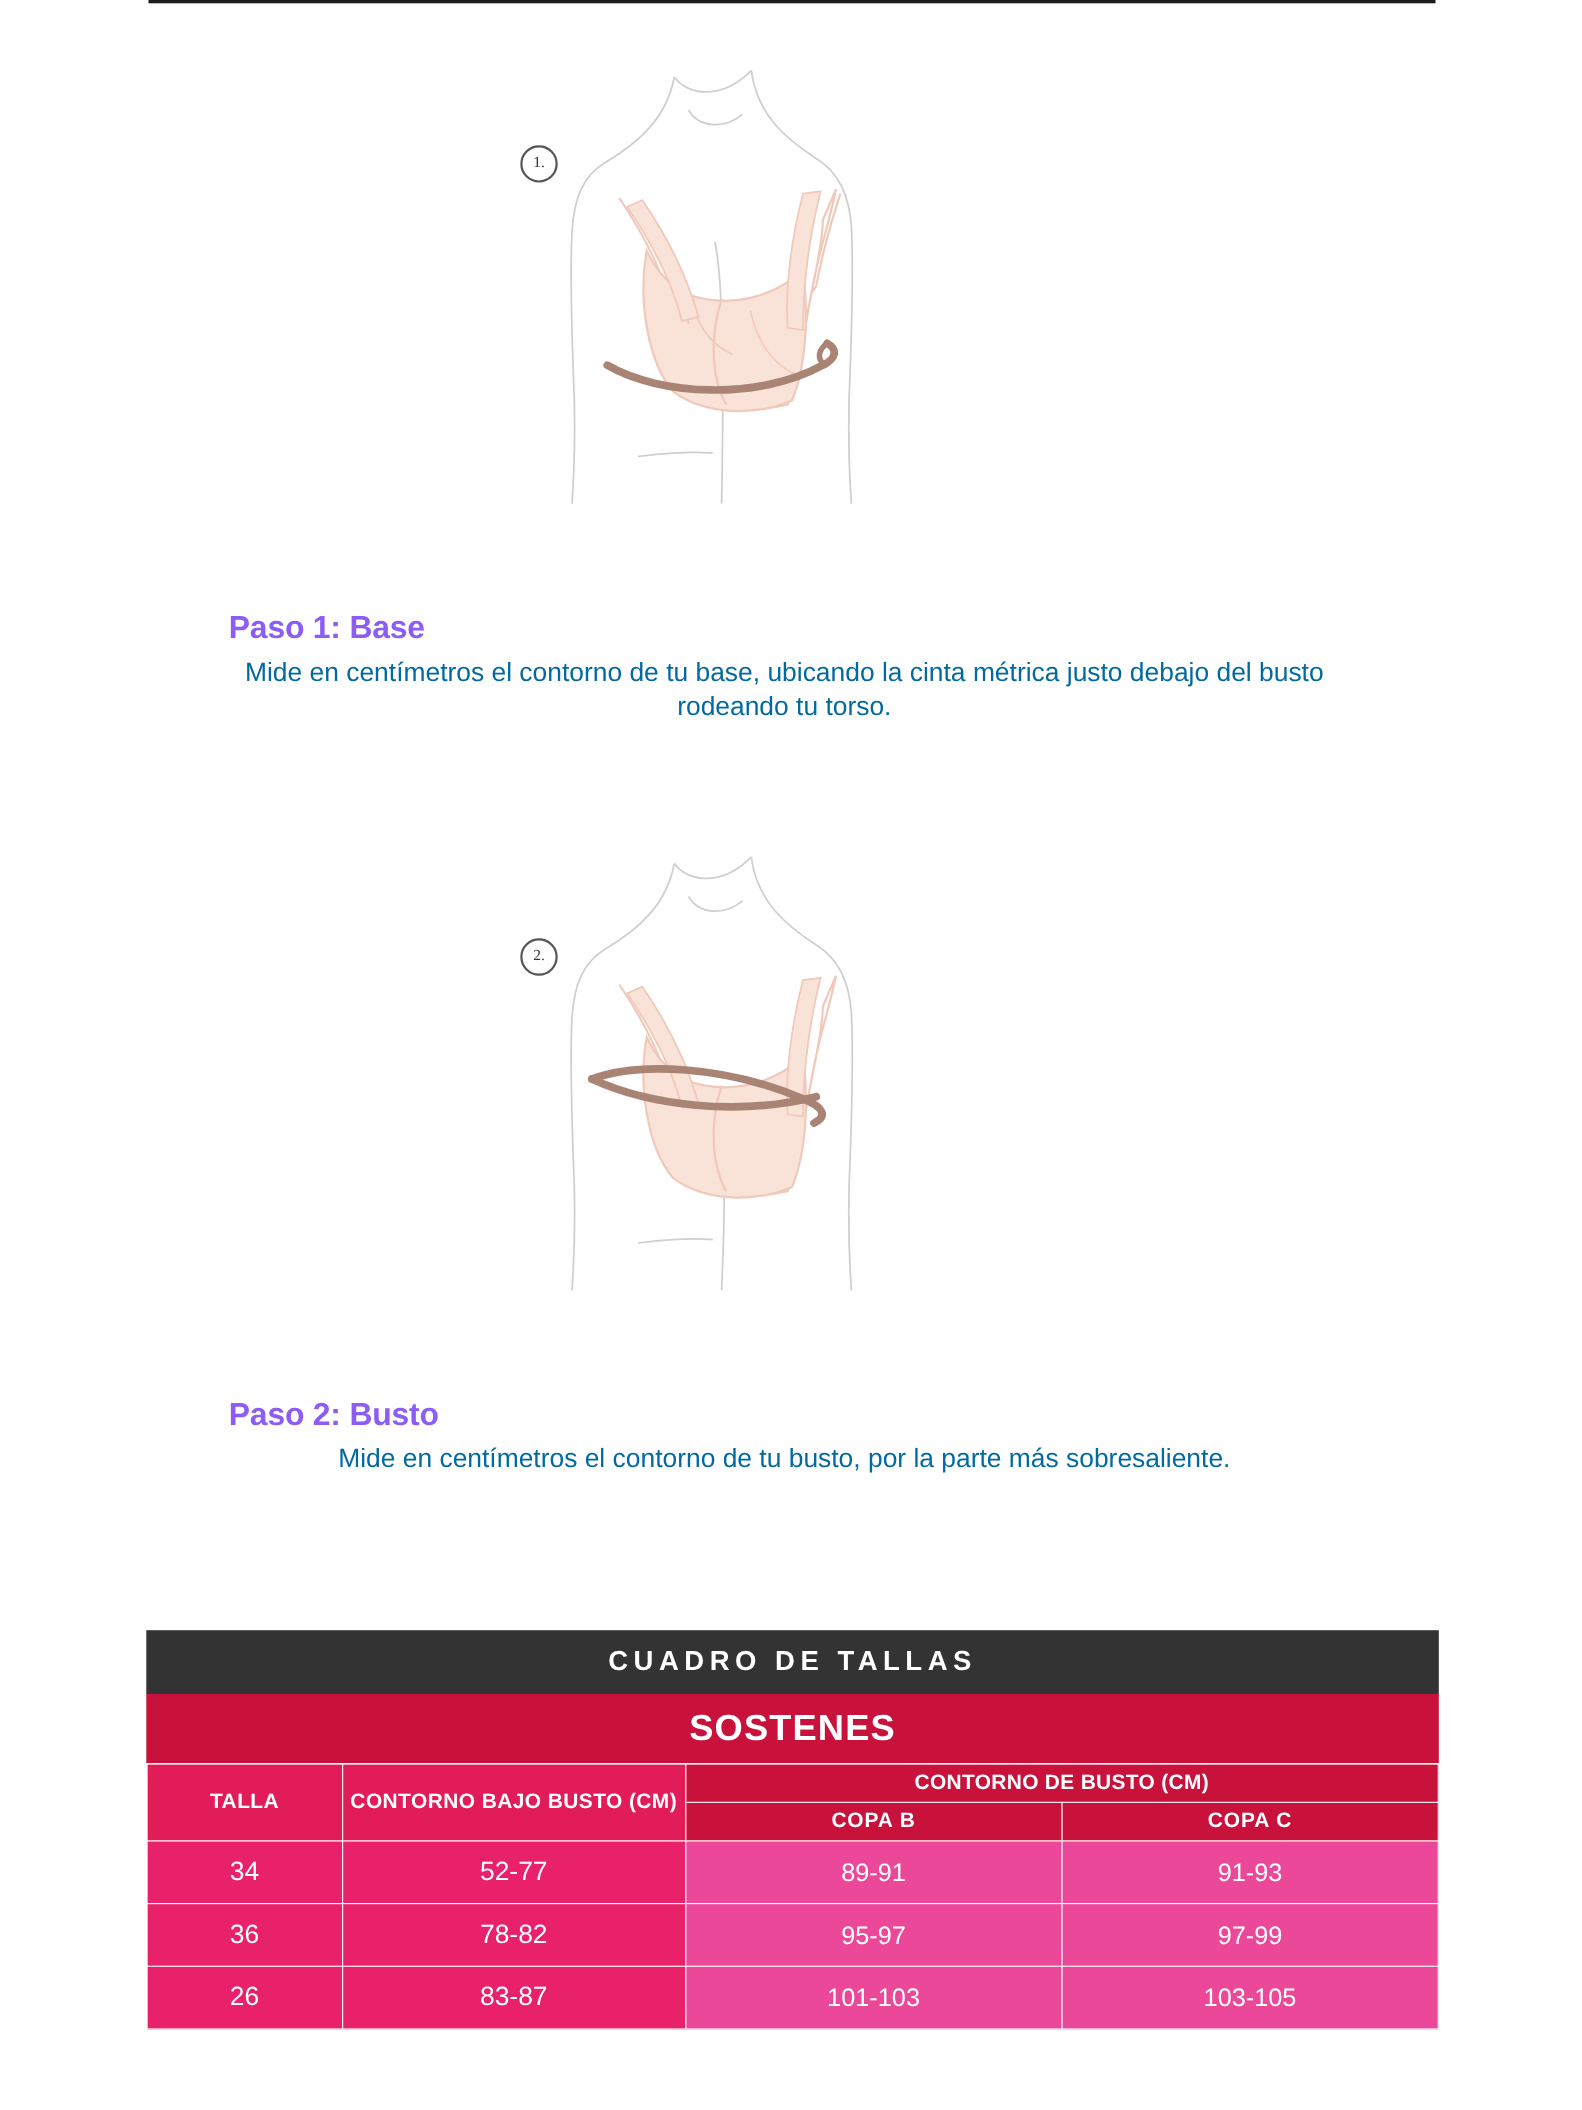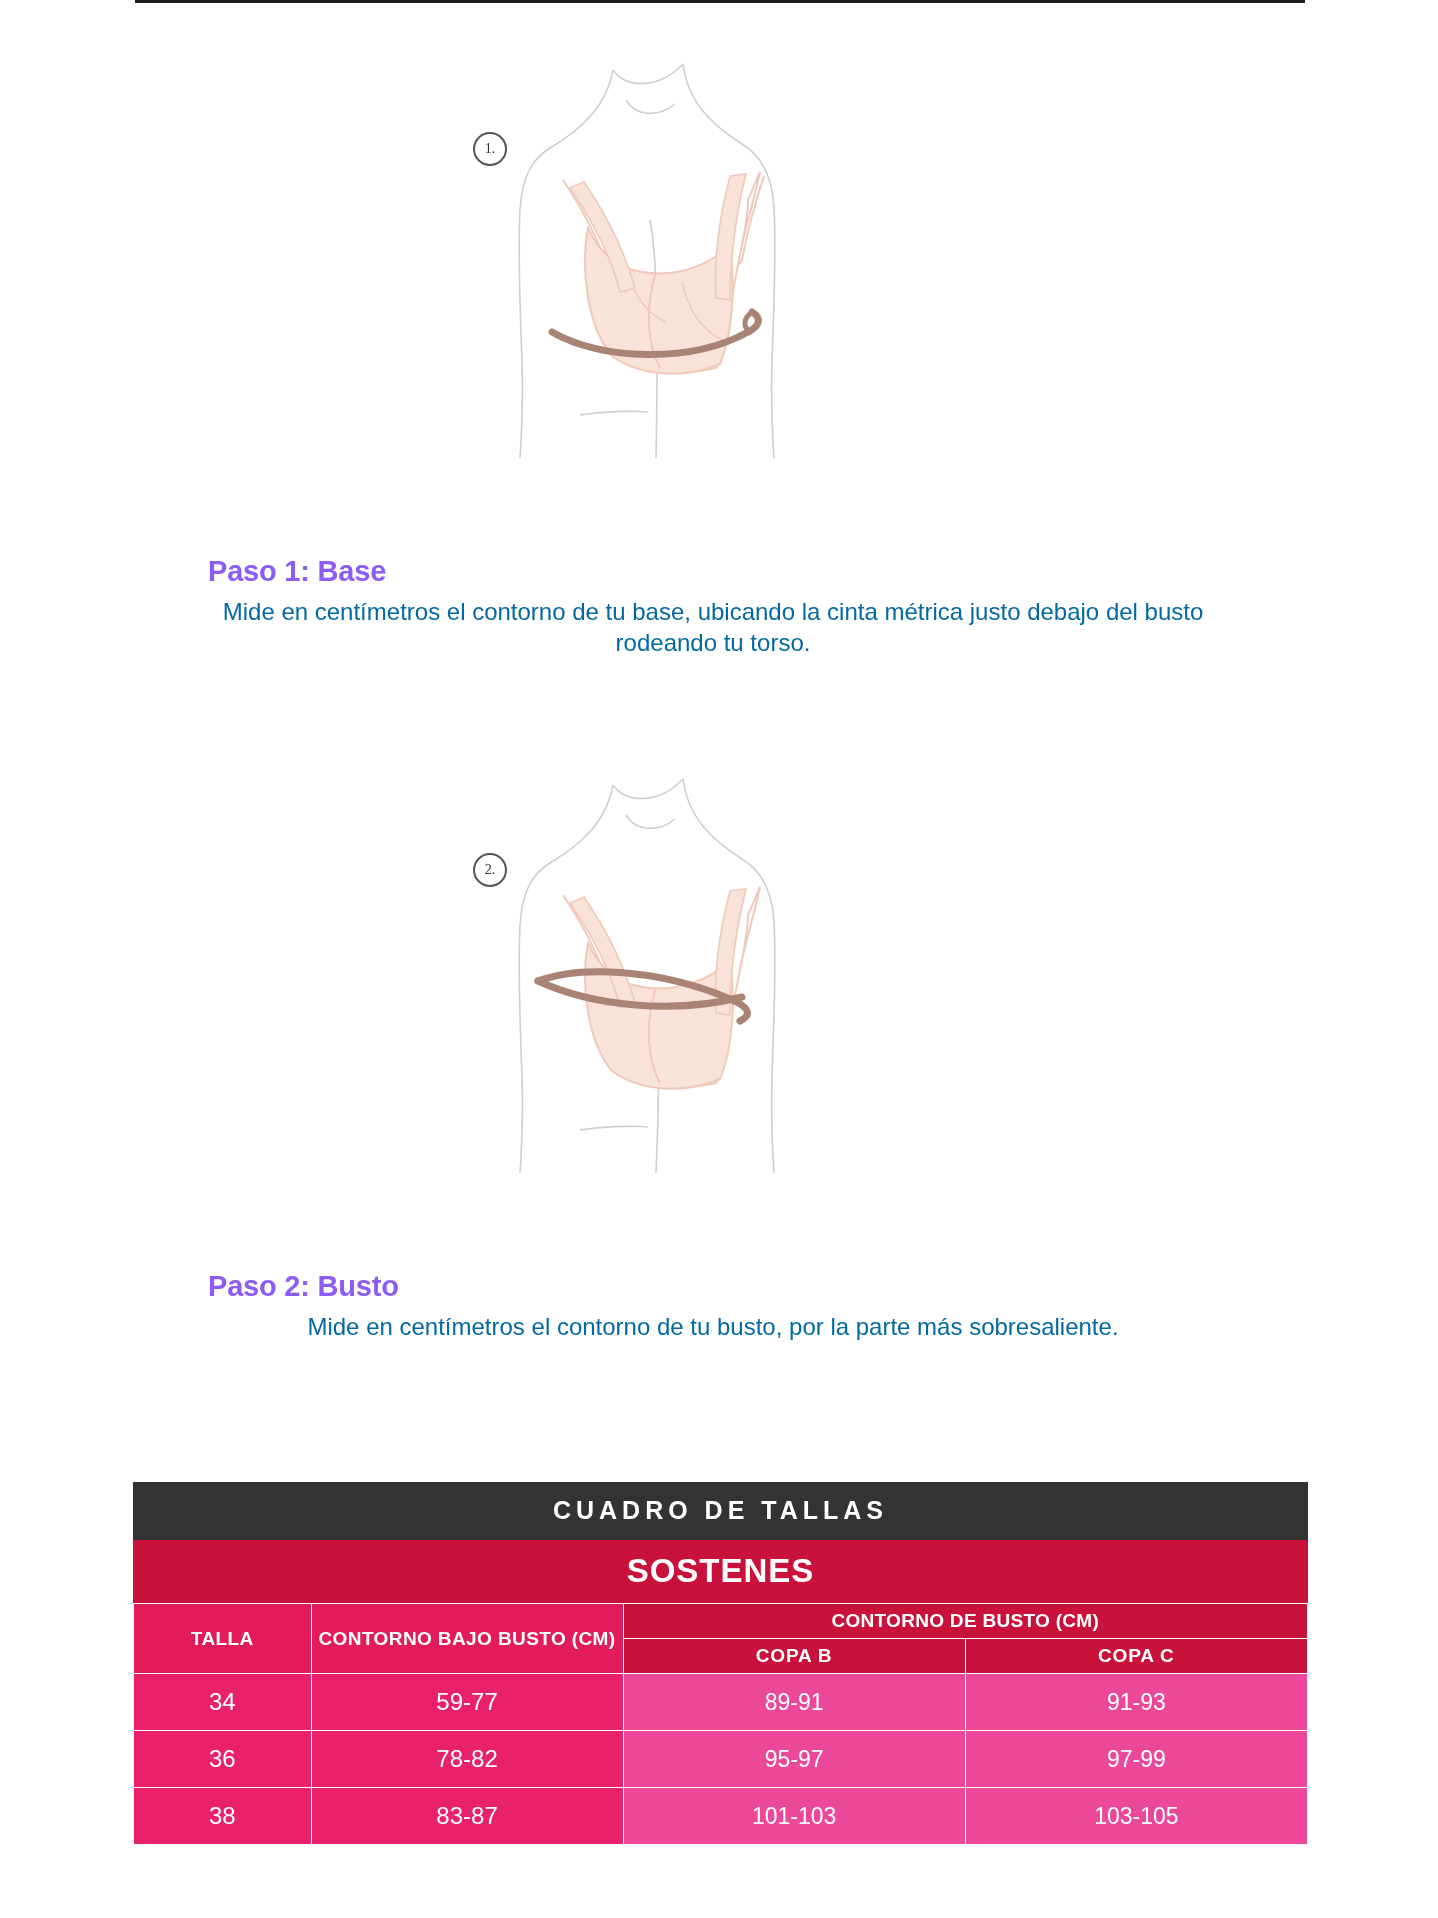--- a/index.html
+++ b/index.html
@@ -233,32 +233,32 @@
           <th class="h-busto-top" colspan="2">CONTORNO DE BUSTO (CM)</th>
         </tr>
         <tr>
           <th class="h-copa">COPA B</th>
           <th class="h-copa">COPA C</th>
         </tr>
       </thead>
       <tbody>
         <tr>
           <td class="c-talla">34</td>
-          <td class="c-bajo">59-77</td>
+          <td class="c-bajo">52-77</td>
           <td class="c-cup">89-91</td>
           <td class="c-cup">91-93</td>
         </tr>
         <tr>
           <td class="c-talla">36</td>
           <td class="c-bajo">78-82</td>
           <td class="c-cup">95-97</td>
           <td class="c-cup">97-99</td>
         </tr>
         <tr>
-          <td class="c-talla">38</td>
+          <td class="c-talla">26</td>
           <td class="c-bajo">83-87</td>
           <td class="c-cup">101-103</td>
           <td class="c-cup">103-105</td>
         </tr>
       </tbody>
     </table>
   </div>
 
 </div>
 

